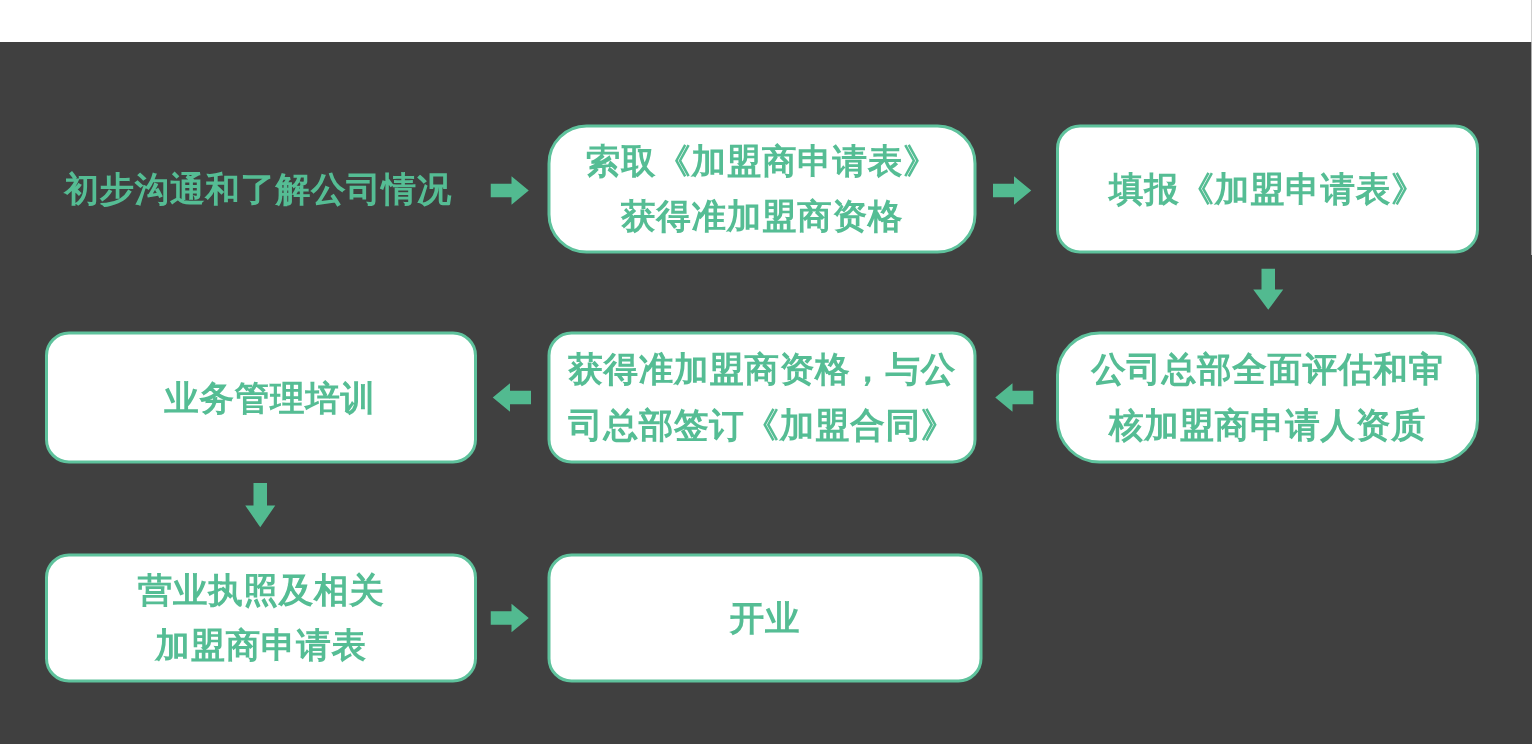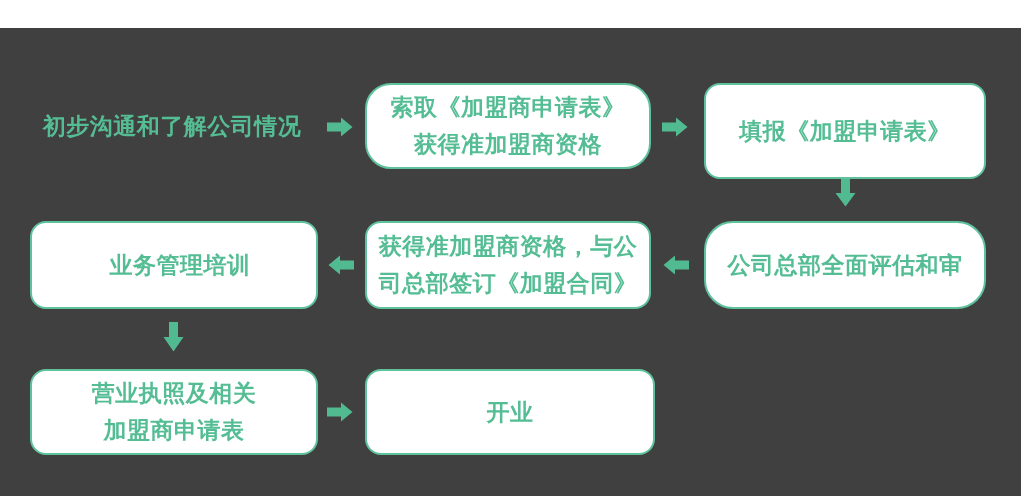--- a/index.html
+++ b/index.html
@@ -61,30 +61,31 @@
 
   <div class="node box" style="left:365px; top:55px; width:286px; height:86px;border-radius:26px;">
     <span>索取《加盟商申请表》</span>
     <span>获得准加盟商资格</span>
   </div>
 
   <svg class="arrow" style="left:662px; top:89px;" width="26" height="20" viewBox="0 0 26 20">
     <polygon points="0,5.5 14,5.5 14,0.5 25.5,10 14,19.5 14,14.5 0,14.5"></polygon>
   </svg>
 
-  <div class="node box" style="left:704px; top:55px; width:282px; height:96px;font-family:Liberation Serif, serif;">
+  <div class="node box" style="left:704px; top:55px; width:282px; height:86px;font-family:Liberation Serif, serif;">
     <span>填报《加盟申请表》</span>
   </div>
 
   <svg class="arrow" style="left:835px; top:151px;" width="21" height="28" viewBox="0 0 21 28">
     <polygon points="6,0 15,0 15,14 20.5,14 10.5,27.5 0.5,14 6,14"></polygon>
   </svg>
 
   <div class="node box" style="left:704px; top:193px; width:282px; height:88px;border-radius:29px;">
     <span>公司总部全面评估和审</span>
+    <span>核加盟商申请人资质</span>
   </div>
 
   <svg class="arrow left" style="left:663px; top:227px;" width="26" height="20" viewBox="0 0 26 20">
     <polygon points="0,5.5 14,5.5 14,0.5 25.5,10 14,19.5 14,14.5 0,14.5"></polygon>
   </svg>
 
   <div class="node box" style="left:365px; top:193px; width:286px; height:88px;text-align:center;">
     <span>获得准加盟商资格，与公</span>
     <span>司总部签订《加盟合同》</span>
   </div>

